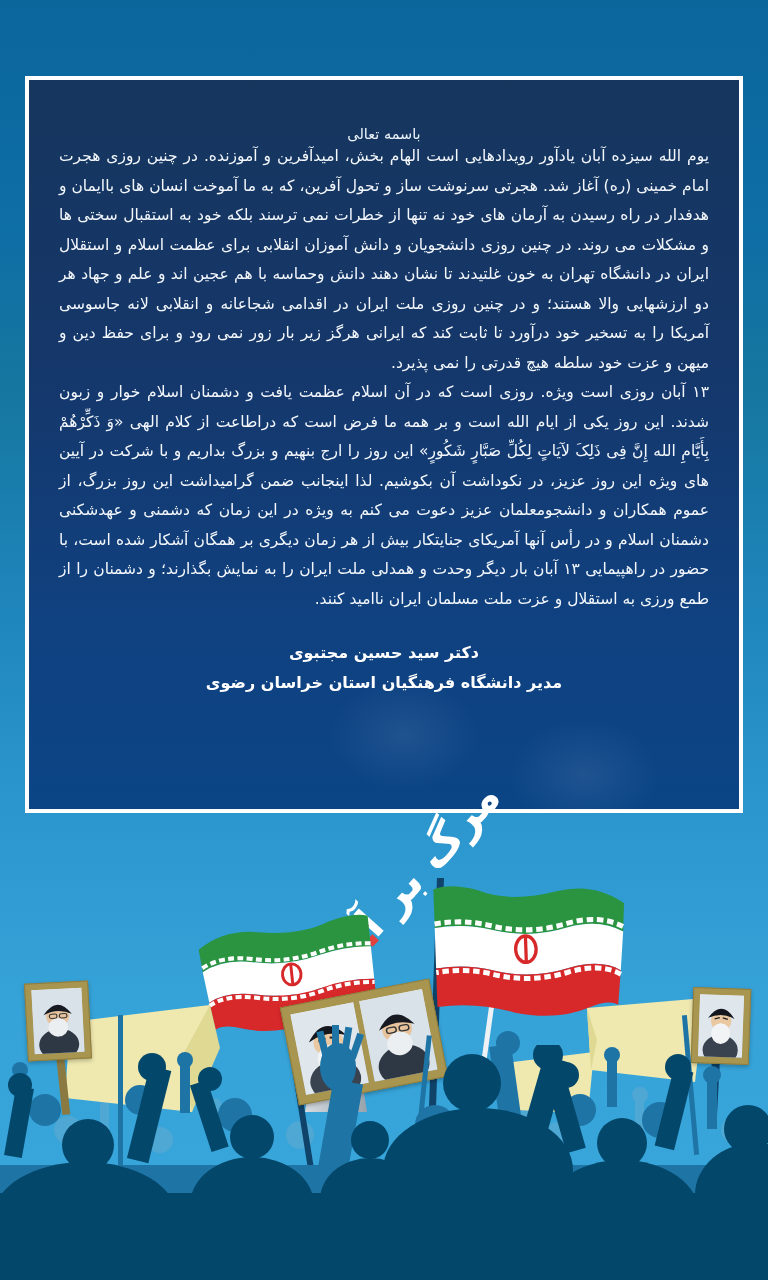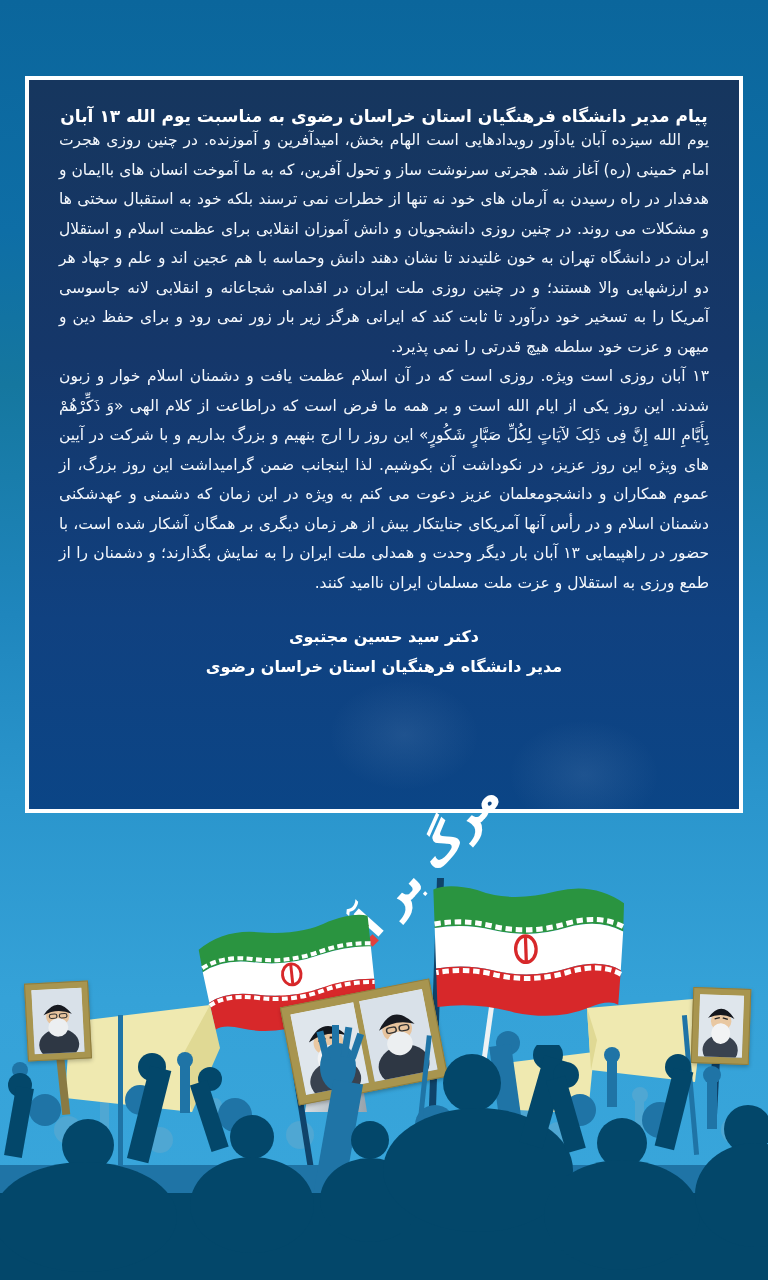--- a/index.html
+++ b/index.html
@@ -66,21 +66,21 @@
   .crowd { position:absolute; left:0; bottom:0; width:768px; }
 </style>
 </head>
 <body>
 
 <div class="page">
 
   <div class="card">
     <div class="wm wm1"></div>
     <div class="wm wm2"></div>
-    <div class="card-title">پیام مدیر دانشگاه فرهنگیان استان خراسان رضوی به مناسبت یوم الله ۱۳ آبان</div>
+    <div class="basmala">باسمه تعالی</div>
     <p class="body-par">یوم الله سیزده آبان یادآور رویدادهایی است الهام بخش، امیدآفرین و آموزنده. در چنین روزی هجرت امام خمینی (ره) آغاز شد. هجرتی سرنوشت ساز و تحول آفرین، که به ما آموخت انسان های باایمان و هدفدار در راه رسیدن به آرمان های خود نه تنها از خطرات نمی ترسند بلکه خود به استقبال سختی ها و مشکلات می روند. در چنین روزی دانشجویان و دانش آموزان انقلابی برای عظمت اسلام و استقلال ایران در دانشگاه تهران به خون غلتیدند تا نشان دهند دانش وحماسه با هم عجین اند و علم و جهاد هر دو ارزشهایی والا هستند؛ و در چنین روزی ملت ایران در اقدامی شجاعانه و انقلابی لانه جاسوسی آمریکا را به تسخیر خود درآورد تا ثابت کند که ایرانی هرگز زیر بار زور نمی رود و برای حفظ دین و میهن و عزت خود سلطه هیچ قدرتی را نمی پذیرد.</p>
     <p class="body-par">۱۳ آبان روزی است ویژه. روزی است که در آن اسلام عظمت یافت و دشمنان اسلام خوار و زبون شدند. این روز یکی از ایام الله است و بر همه ما فرض است که دراطاعت از کلام الهی «وَ ذَکِّرْهُمْ بِأَیَّامِ الله إِنَّ فِی ذَلِکَ لآیَاتٍ لِکُلِّ صَبَّارٍ شَکُورٍ» این روز را ارج بنهیم و بزرگ بداریم و با شرکت در آیین های ویژه این روز عزیز، در نکوداشت آن بکوشیم. لذا اینجانب ضمن گرامیداشت این روز بزرگ، از عموم همکاران و دانشجومعلمان عزیز دعوت می کنم به ویژه در این زمان که دشمنی و عهدشکنی دشمنان اسلام و در رأس آنها آمریکای جنایتکار بیش از هر زمان دیگری بر همگان آشکار شده است، با حضور در راهپیمایی ۱۳ آبان بار دیگر وحدت و همدلی ملت ایران را به نمایش بگذارند؛ و دشمنان را از طمع ورزی به استقلال و عزت ملت مسلمان ایران ناامید کنند.</p>
     <div class="signature">
       <div>دکتر  سید حسین مجتبوی</div>
       <div>مدیر دانشگاه فرهنگیان استان خراسان رضوی</div>
     </div>
   </div>
 
   <svg class="crowd" height="270" viewBox="0 0 768 270" preserveAspectRatio="none">
     <g fill="#4fa7d3">

